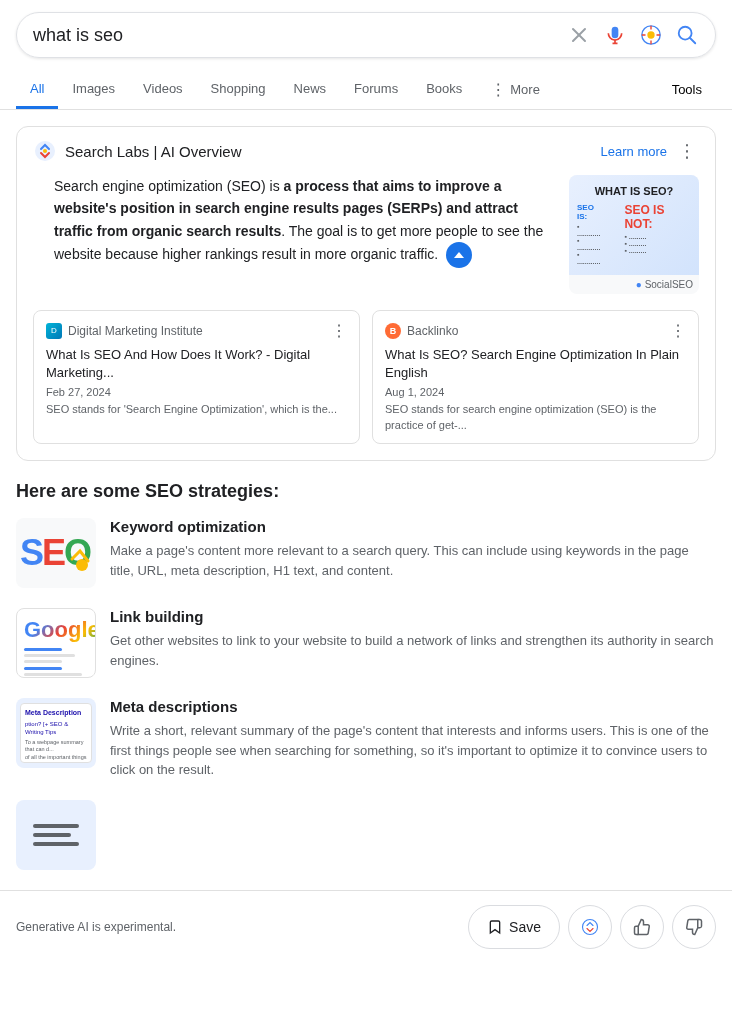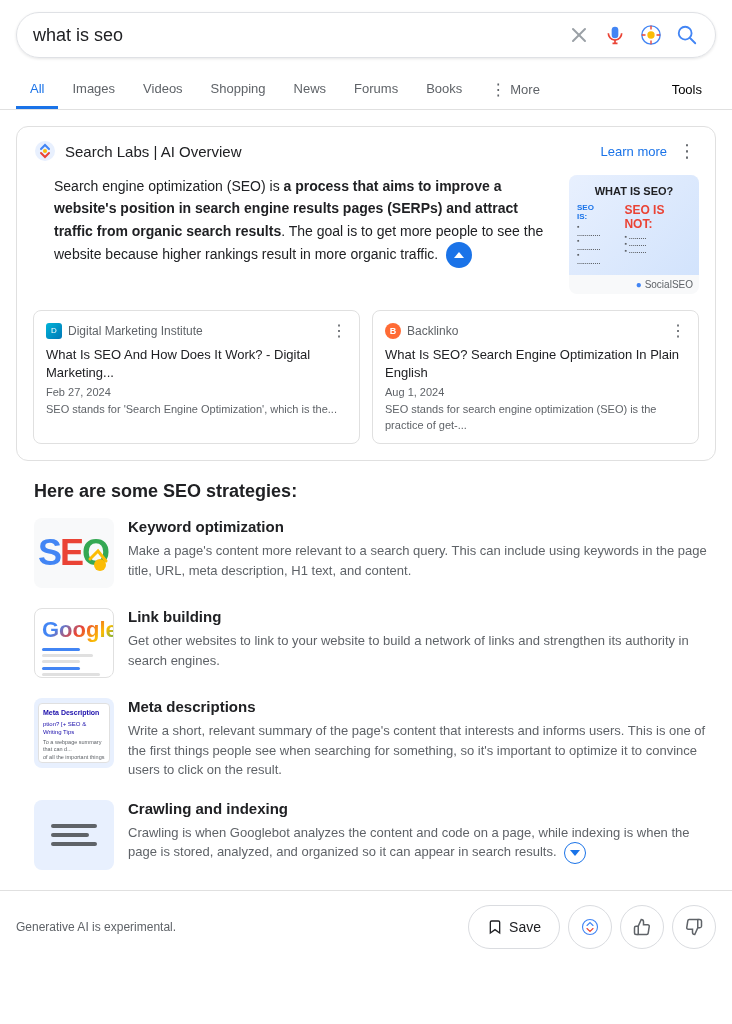--- a/index.html
+++ b/index.html
@@ -236,21 +236,20 @@
     }
     .source-snippet {
       font-size: 11px;
       color: #5f6368;
       line-height: 1.4;
     }
 
     
     .strategies-section {
       padding: 20px 16px 0;
-      margin-left: 18px;
     }
     .strategies-title {
       font-size: 18px;
       font-weight: 600;
       color: #202124;
       margin-bottom: 16px;
     }
 
     .strategy-item {
       display: flex;
@@ -638,29 +637,20 @@
   </div>
 
   <div class="strategy-item">
     <div class="strategy-icon crawling">
       <div class="crawling-visual">
         <div class="hamburger-lines">
           <div class="ham-line" style="width:46px;"></div>
           <div class="ham-line" style="width:38px;"></div>
           <div class="ham-line" style="width:46px;"></div>
         </div>
-      </div>
-    </div>
-    <div class="strategy-content">
-      <div class="strategy-name">Crawling and indexing</div>
-      <div class="strategy-desc">
-        Crawling is when Googlebot analyzes the content and code on a page, while indexing is when the page is stored, analyzed, and organized so it can appear in search results.
-        <span style="display:inline-flex; align-items:center; justify-content:center; width:22px; height:22px; border-radius:50%; border:1.5px solid #1a73e8; color:#1a73e8; font-size:11px; vertical-align:middle; margin-left:4px; cursor:pointer;">
-          <span class="chevron-down"></span>
-        </span>
       </div>
     </div>
   </div>
 </div>
 
 <div class="bottom-bar">
   <span class="ai-experimental">Generative AI is experimental.</span>
   <div class="bottom-actions">
     <button class="bottom-btn-save">
       <svg width="16" height="16" viewBox="0 0 24 24" fill="none" stroke="currentColor" stroke-width="2">

